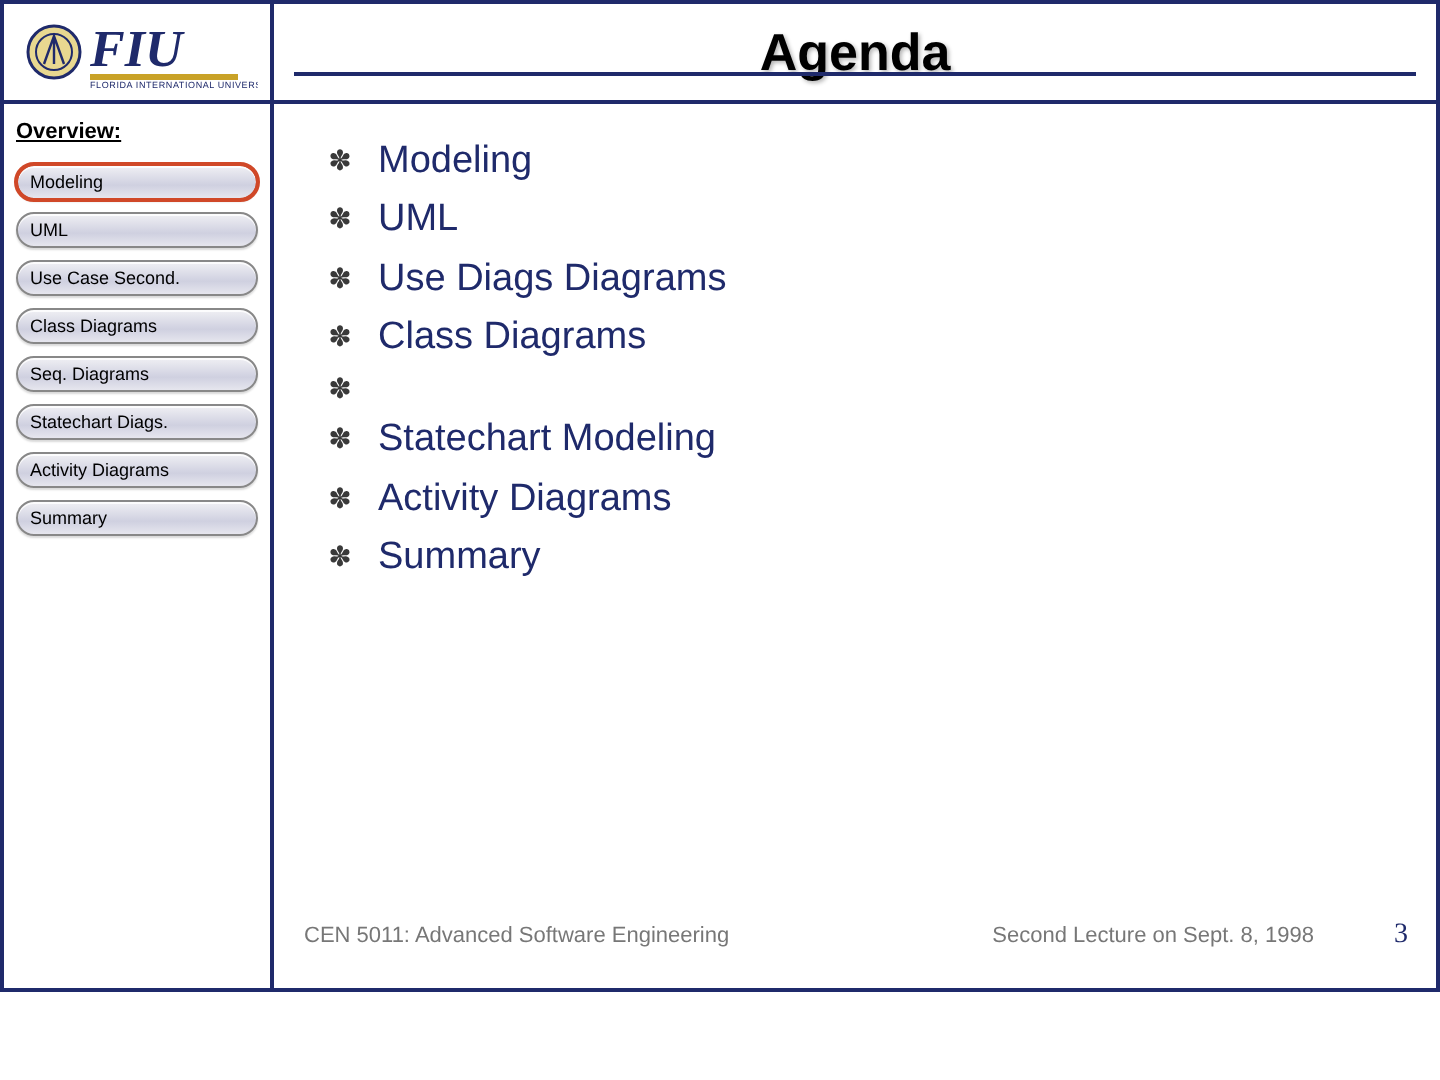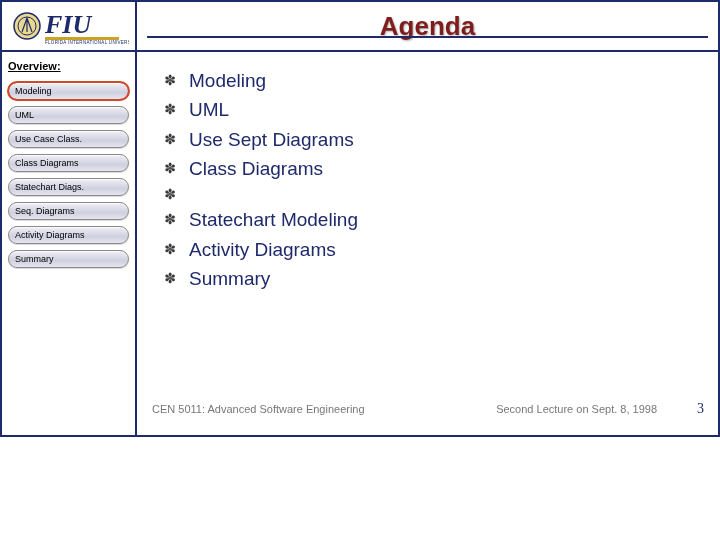--- a/index.html
+++ b/index.html
@@ -1,37 +1,37 @@
 <!DOCTYPE html>
 <html><head>
 <meta charset="utf-8">
 <style>
   * { box-sizing: border-box; margin: 0; padding: 0; }
   html, body { width: 720px; height: 540px; font-family: Verdana, Arial, sans-serif; background: #fff; }
   .slide {
-    width: 720px; height: 437px; position: relative;
+    width: 720px; height: 496px; position: relative;
     border: 2px solid #1f2a6b;
     display: flex; flex-direction: column;
   }
   .titlebar {
     height: 50px; display: flex; align-items: center;
     border-bottom: 2px solid #1f2a6b;
   }
   .logo-cell {
     width: 135px; height: 48px; display: flex; align-items: center; justify-content: center;
     border-right: 2px solid #1f2a6b;
   }
   .logo-cell svg { display: block; }
   .title-cell {
     flex: 1; display: flex; align-items: center; justify-content: center;
     position: relative;
   }
   .title-text {
     font-family: "Arial Black", Arial, sans-serif;
-    font-weight: 900; font-size: 26px; color: #7f1d1d;
+    font-weight: 900; font-size: 26px; color: #000000;
     text-shadow: 1px 1px 2px rgba(0,0,0,0.3);
   }
   .title-rule {
     position: absolute; left: 10px; right: 10px; bottom: 4px;
     border-top: 2px solid #1f2a6b;
   }
   .body {
     flex: 1; display: flex; position: relative;
   }
   .sidebar {
@@ -106,30 +106,30 @@
     <div class="sidebar">
       <div class="sidebar-title">Overview:</div>
 
       <button class="nav-btn highlight">
         <span>Modeling</span>
       </button>
       <button class="nav-btn">
         <span>UML</span>
       </button>
       <button class="nav-btn">
-        <span>Use Case Class.</span>
+        <span>Use Case Second.</span>
       </button>
       <button class="nav-btn">
         <span>Class Diagrams</span>
       </button>
       <button class="nav-btn">
-        <span>Statechart Diags.</span>
+        <span>Seq. Diagrams</span>
       </button>
       <button class="nav-btn">
-        <span>Seq. Diagrams</span>
+        <span>Statechart Diags.</span>
       </button>
       <button class="nav-btn">
         <span>Activity Diagrams</span>
       </button>
       <button class="nav-btn">
         <span>Summary</span>
       </button>
     </div>
 
     <div class="content">
@@ -137,21 +137,21 @@
         <li>
             <span class="bullet">✽</span>
             <span>Modeling</span>
           </li>
         <li>
             <span class="bullet">✽</span>
             <span>UML</span>
           </li>
         <li>
             <span class="bullet">✽</span>
-            <span>Use Sept Diagrams</span>
+            <span>Use Diags Diagrams</span>
           </li>
         <li>
             <span class="bullet">✽</span>
             <span>Class Diagrams</span>
           </li>
         <li>
             <span class="bullet">✽</span>
           </li>
         <li>
             <span class="bullet">✽</span>

